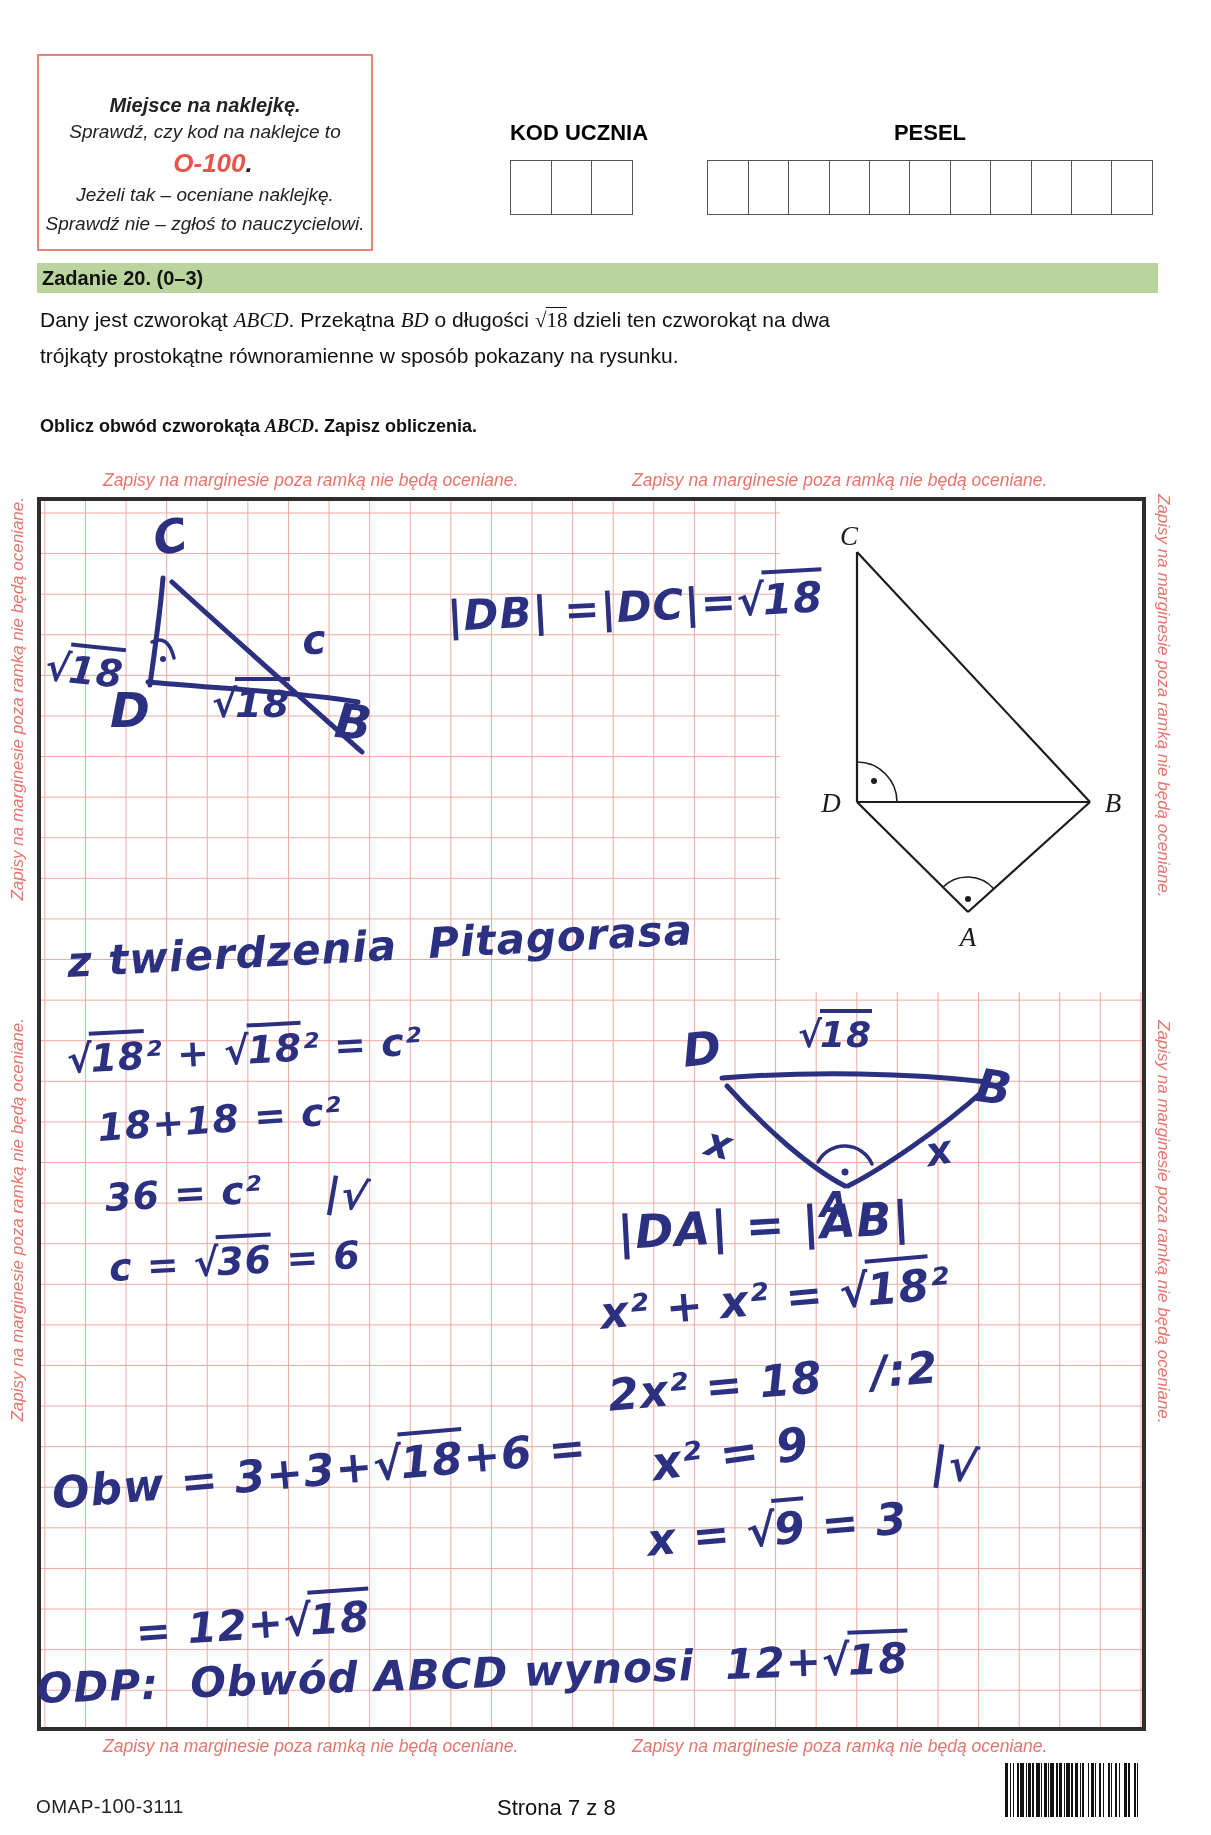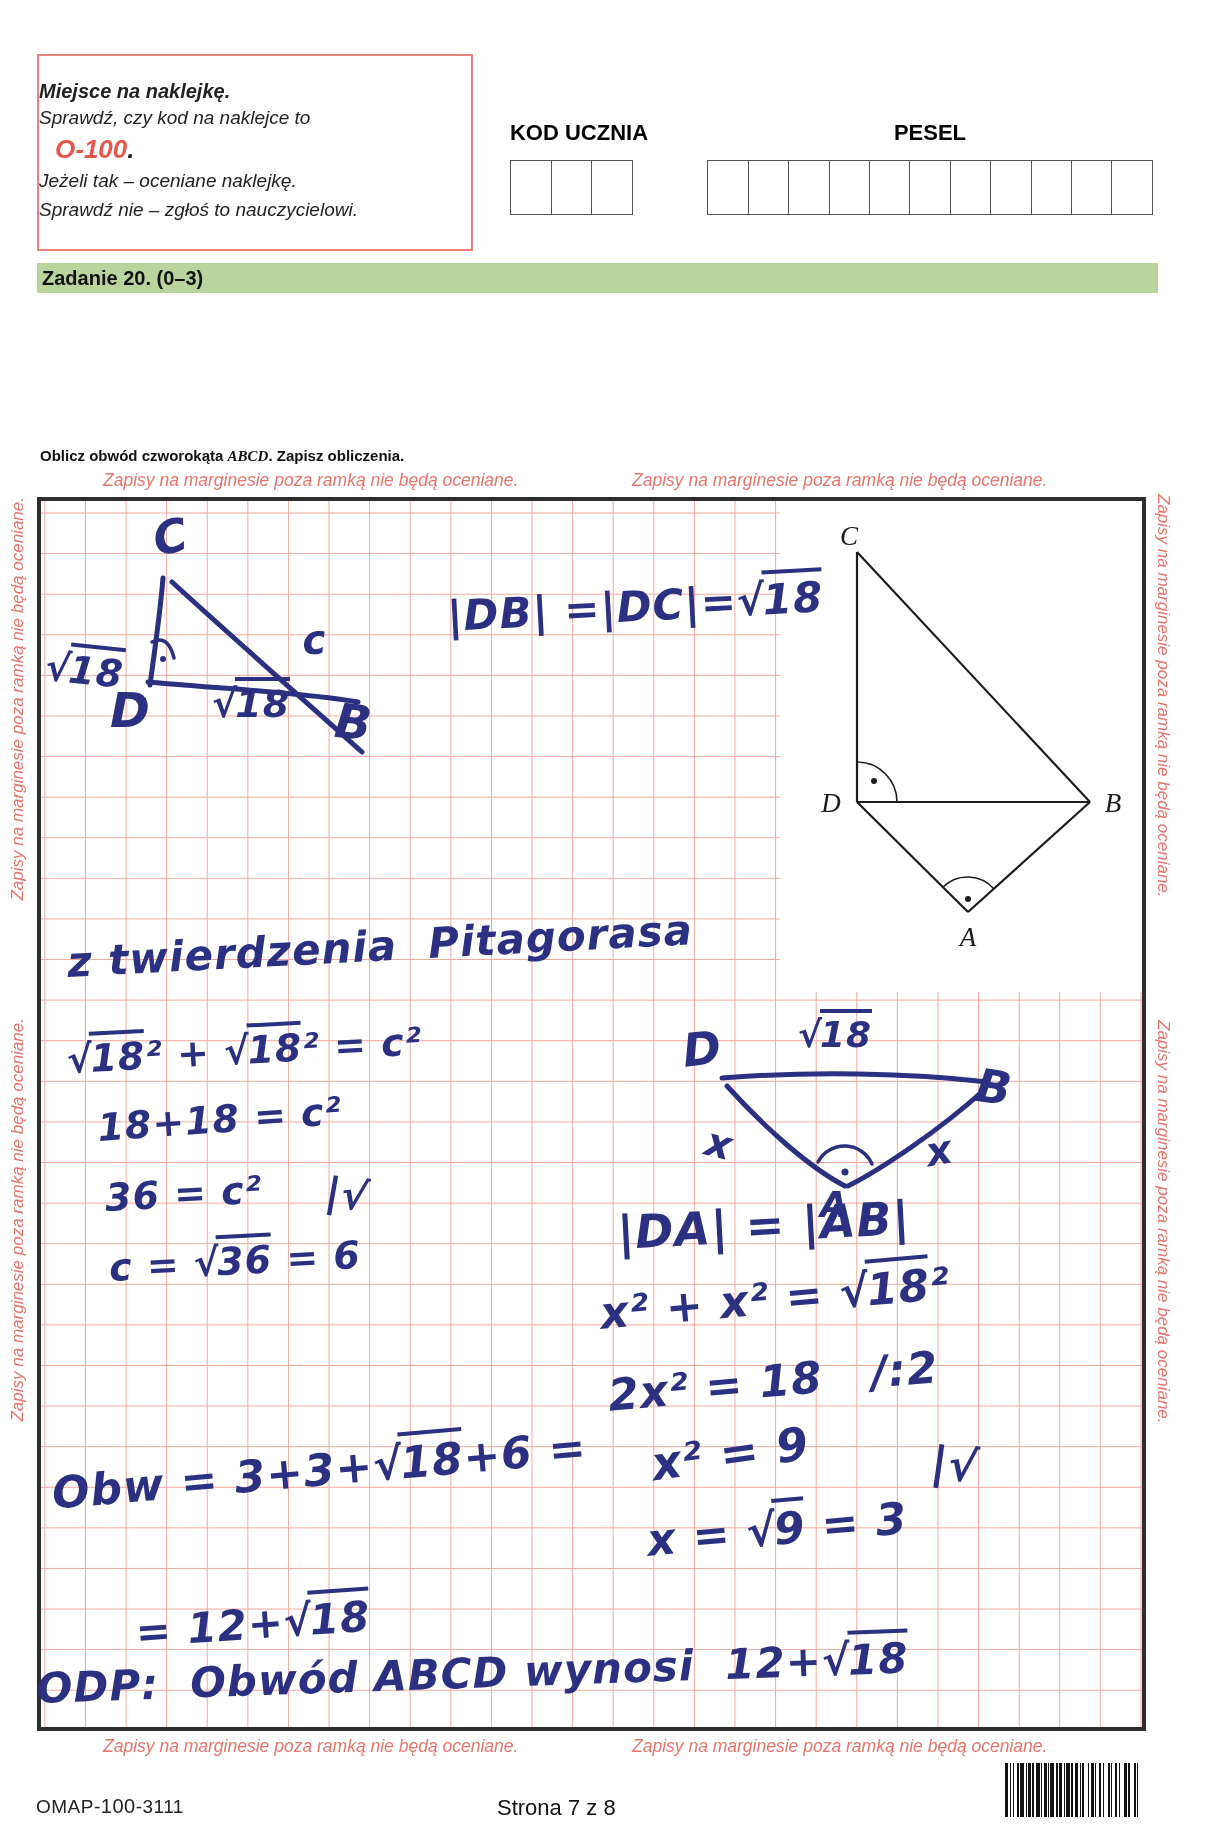--- a/index.html
+++ b/index.html
@@ -1,21 +1,21 @@
 <!DOCTYPE html>
 <html style="--accent-green: #b9d49c; --frame-red: #e8837a; --code-red: #e8564b; --margin-red: #e7746c; --grid-pink: #f2a89d; --ink-navy: #2b3080;"><head>
 <meta charset="utf-8">
 <style>
   html,body{margin:0;padding:0;background:#e9e9e9;}
   .page{position:relative;width:1211px;height:1835px;background:#ffffff;
         font-family:"Liberation Sans",sans-serif;overflow:hidden;margin:0 auto;}
   
-  .sticker{position:absolute;left:37px;top:54px;width:436px;height:197px;
-           border:2px solid var(--frame-red);box-sizing:border-box;
-           padding-top:24px;color:#222;}
+  .sticker{position:absolute;left:37px;top:54px;width:336px;height:197px;
+           border:2px solid var(--frame-red);box-sizing:border-box;text-align:center;
+           padding-top:38px;color:#222;}
   .sticker .l1{font-size:20px;font-weight:bold;font-style:italic;}
   .sticker .l2,.sticker .l3,.sticker .l4{font-size:19px;font-style:italic;line-height:29px;}
   .sticker .code-line{font-size:26px;font-weight:bold;font-style:italic;line-height:34px;}
   .sticker .code{color:var(--code-red);margin-left:16px;}
   
   .fill-bar{position:absolute;left:452px;top:45px;width:706px;height:42px;
             background:var(--accent-green);display:flex;align-items:center;justify-content:center;
             font-size:21px;font-weight:bold;color:#111;}
   .kod-label{position:absolute;left:494px;top:120px;width:170px;text-align:center;
              font-size:22px;font-weight:bold;}
@@ -25,22 +25,22 @@
   .cells .cell{width:40px;height:53px;border:1.6px solid #555;margin-left:-1.6px;
                background:#fff;box-sizing:content-box;}
   .kod-cells{left:512px;top:160px;}
   .pesel-cells{left:709px;top:160px;}
   
   .task-bar{position:absolute;left:37px;top:263px;width:1121px;height:30px;
             background:var(--accent-green);display:flex;align-items:center;
             font-size:20px;font-weight:bold;color:#111;padding-left:5px;box-sizing:border-box;}
   .task-text{position:absolute;left:40px;top:302px;width:1115px;font-size:21px;
              line-height:35px;color:#111;}
-  .task-bold{position:absolute;left:40px;top:416px;width:1115px;font-size:15px;
-             font-weight:bold;color:#111;margin-top:31px;}
+  .task-bold{position:absolute;left:40px;top:416px;width:1115px;font-size:18px;
+             font-weight:bold;color:#111;}
   .mvar{font-family:"Liberation Serif",serif;font-style:italic;}
   .msqrt .rad{font-family:"Liberation Serif",serif;}
   .msqrt .radn{font-family:"Liberation Serif",serif;border-top:1.5px solid currentColor;}
   
   .mnote{position:absolute;color:var(--margin-red);font-style:italic;font-size:17.5px;white-space:nowrap;}
   .vnote{position:absolute;color:var(--margin-red);font-style:italic;font-size:17px;
          writing-mode:vertical-rl;white-space:nowrap;}
   .vnote.flip{transform:rotate(180deg);}
   
   .abox{position:absolute;left:37px;top:497px;width:1109px;height:1234px;
@@ -92,20 +92,21 @@
       <div class="cell"></div>
       <div class="cell"></div>
       <div class="cell"></div>
       <div class="cell"></div>
       <div class="cell"></div>
       <div class="cell"></div>
       <div class="cell"></div>
     </div>
 
   <div class="task-bar">Zadanie 20. (0–3)</div>
+  <div class="task-text" id="task-body">Dany jest czworokąt <span class="mvar">ABCD</span>. Przekątna <span class="mvar">BD</span> o długości <span class="msqrt"><span class="rad">√</span><span class="radn">18</span></span> dzieli ten czworokąt na dwa<br>trójkąty prostokątne równoramienne w sposób pokazany na rysunku.</div>
   <div class="task-bold" id="task-bold">Oblicz obwód czworokąta <span class="mvar">ABCD</span>. Zapisz obliczenia.</div>
 
   <div class="mnote" style="left:103px;top:470px;">Zapisy na marginesie poza ramką nie będą oceniane.</div>
   <div class="mnote" style="left:632px;top:470px;">Zapisy na marginesie poza ramką nie będą oceniane.</div>
 
   <div class="abox">
     <div class="grid"></div>
     <div class="figure-patch"></div>
   </div>
 

